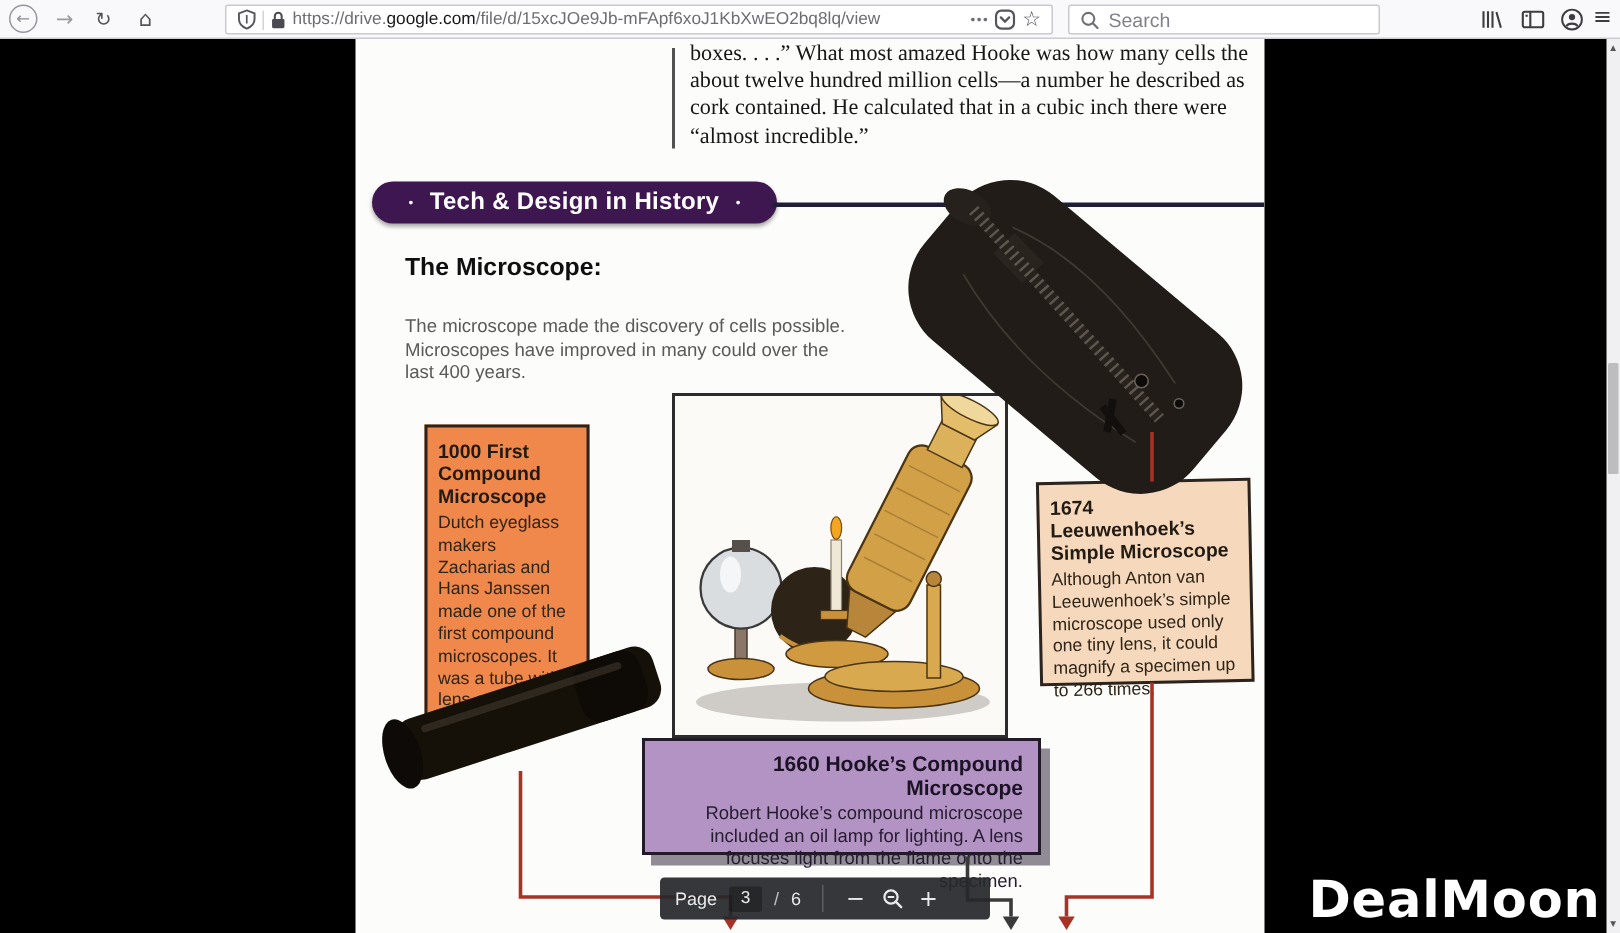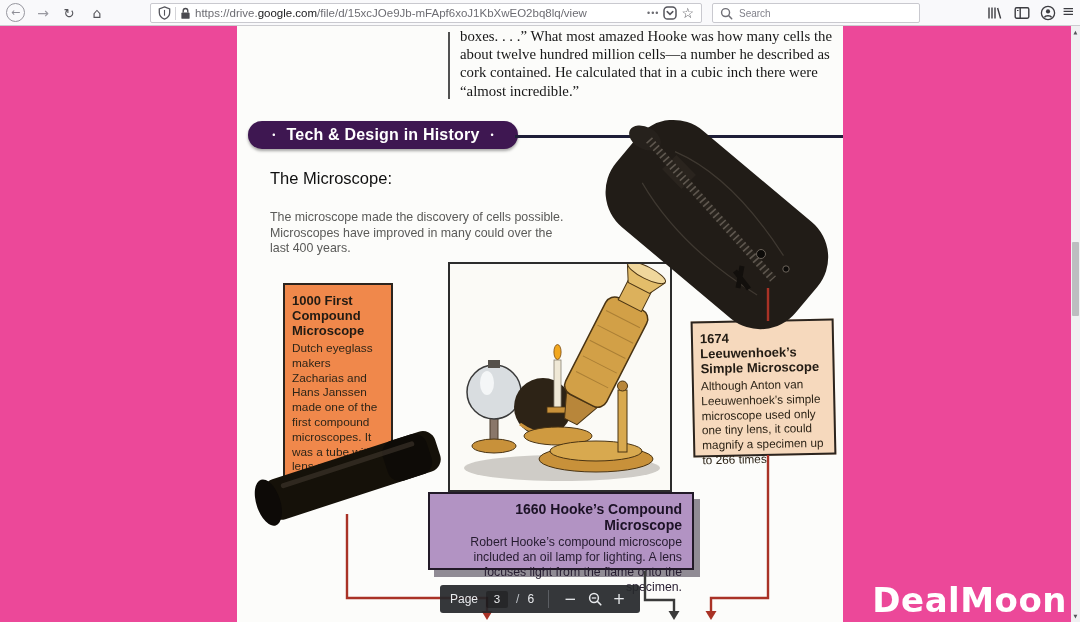--- a/index.html
+++ b/index.html
@@ -25,73 +25,73 @@
   .urlbar .sep { width:1px; height:13px; background:#d4d4d8; }
   .urltext { flex:1; font-size:11.5px; white-space:nowrap; overflow:hidden; color:#6d6d73; }
   .urltext .host { color:#18181b; }
   .url-more { color:#6d6d73; font-size:9px; letter-spacing:1px; cursor:pointer; }
   .icon-svg { display:block; }
   .star { color:#4f4f55; font-size:14px; cursor:pointer; font-family:"DejaVu Sans", sans-serif; }
 
   .searchbar { left:712px; top:3px; width:208px; height:20px; background:#fff;
                border:1px solid #c9c9cf; border-radius:2px; display:flex; align-items:center;
                padding:0 7px; gap:6px; }
-  .searchbar input { border:none; outline:none; flex:1; font-size:10px; color:#333; background:transparent;
+  .searchbar input { border:none; outline:none; flex:1; font-size:13px; color:#333; background:transparent;
                      font-family:"Liberation Sans", sans-serif; }
   .searchbar input::placeholder { color:#81818a; }
 
   .tb-icon { top:5px; cursor:pointer; }
   .tb-icon.lib { left:986px; }
   .tb-icon.sidebar { left:1014px; }
   .tb-icon.account { left:1040px; }
   .menu-glyph { left:1062px; top:2px; font-size:15px; color:#3c3c41; cursor:pointer;
                 font-family:"DejaVu Sans", sans-serif; }
 
   
-  .viewport { position:absolute; top:26px; left:0; width:1080px; height:596px; background:#ec4899; }
+  .viewport { position:absolute; top:26px; left:0; width:1080px; height:596px; background:#000000; }
 
   .scrollbar { position:absolute; top:0; right:0; width:9px; height:596px; background:#f0f0f2; z-index:15; }
   .scroll-arrow { position:absolute; left:0; width:9px; text-align:center; font-size:5px; color:#55555a; cursor:pointer;
                   font-family:"DejaVu Sans", sans-serif; }
   .scroll-arrow.up { top:3px; } .scroll-arrow.down { bottom:3px; }
   .scroll-thumb { position:absolute; top:216px; left:1px; width:7px; height:74px; background:#bdbdc0; border-radius:1px; cursor:grab; }
 
   
   .page { position:absolute; left:237px; top:0; width:606px; height:596px; background:#fcfcfa; overflow:hidden; }
 
   .qbar { position:absolute; left:211px; top:6px; width:2px; height:67px; background:#515151; }
   .intro { position:absolute; left:223px; top:1px; width:400px;
            font-family:"Liberation Serif", serif; font-size:14.8px; line-height:18.2px; color:#171717; }
 
   .banner { position:absolute; left:11px; top:95px; width:270px; height:28px; background:#3e1751;
             border-radius:14px; display:flex; align-items:center; justify-content:center; gap:11px;
             color:#fff; box-shadow:0 2px 3px rgba(0,0,0,.35); z-index:4; }
   .banner .lbl { font-size:16px; font-weight:bold; letter-spacing:.2px; }
   .banner .dot { font-size:9px; }
 
-  .heading { position:absolute; left:33px; top:143px; font-weight:normal; font-size:16.5px; line-height:19px; color:#0f0f0f; }
+  .heading { position:absolute; left:33px; top:143px; font-weight:bold; font-size:16.5px; line-height:19px; color:#0f0f0f; }
   .sub { position:absolute; left:33px; top:184px; font-size:12.4px; line-height:15.6px; color:#5a5a58; }
 
   .tbox { position:absolute; border:2px solid #2b241e; padding:8px 7px; z-index:3; }
   .tbox .t { font-weight:bold; font-size:13px; line-height:15px; color:#221b13; margin-bottom:3px; }
   .tbox .b { font-size:11.8px; line-height:14.8px; color:#2e2518; }
   .box1590 { left:46px; top:257px; width:110px; height:196px; background:#f0884b; }
   .box1674 { left:455px; top:294px; width:143px; height:136px; background:#f6d9bd; transform:rotate(-1.2deg); }
   .box1660 { left:191px; top:466px; width:266px; height:78px; background:#b293c3; border-color:#221a28;
              box-shadow:6px 7px 0 rgba(35,25,45,.5); padding:7px 10px;text-align:right; }
   .box1660 .t { font-size:14px; line-height:16px; color:#1c1226; margin-bottom:2px; }
   .box1660 .b { font-size:12.3px; line-height:15px; color:#261c30; }
 
   .imgbox { position:absolute; left:211px; top:236px; width:224px; height:230px; border:2px solid #2c2c2c;
             background:#fbfaf6; z-index:2; }
 
   .overlay { position:absolute; left:0; top:0; width:606px; height:596px; z-index:5; pointer-events:none; }
 
   
-  .vtb { position:absolute; left:440px; top:559px; width:200px; height:28px; background:rgba(38,40,43,.93);
+  .vtb { position:absolute; left:440px; top:559px; width:220px; height:28px; background:rgba(38,40,43,.93);
          border-radius:3px; display:flex; align-items:center; padding:0 10px; gap:8px;
          color:#e8eaed; font-size:12px; z-index:18; }
   .vtb .pginput { width:22px; height:17px; background:rgba(0,0,0,.28); border:none; border-radius:2px;
                   color:#e8eaed; text-align:center; font-size:11.5px; font-family:"Liberation Sans", sans-serif; }
   .vtb .dim { color:#bdc1c6; }
   .vtb .vdiv { width:1px; height:18px; background:#5b5e63; margin-left:6px; margin-right:4px; }
   .vtb button { background:none; border:none; color:#e8eaed; font-size:15px; cursor:pointer; padding:0 3px;
                 font-family:"DejaVu Sans", sans-serif; }
 
   .watermark { position:absolute; right:13px; bottom:2px; font-family:"DejaVu Sans", sans-serif;

